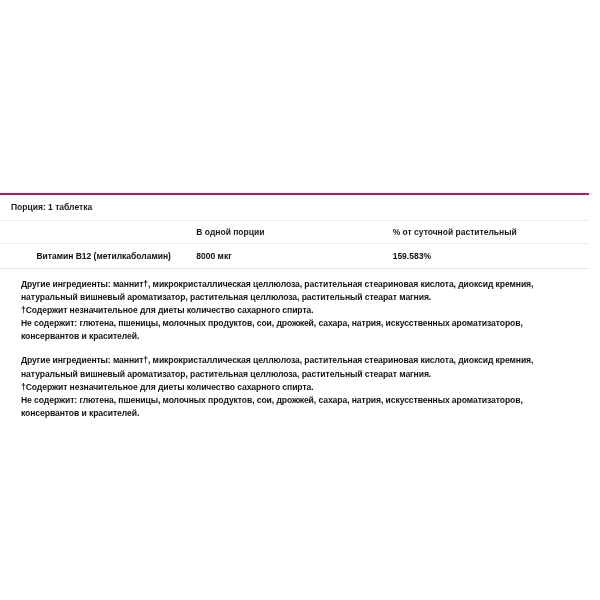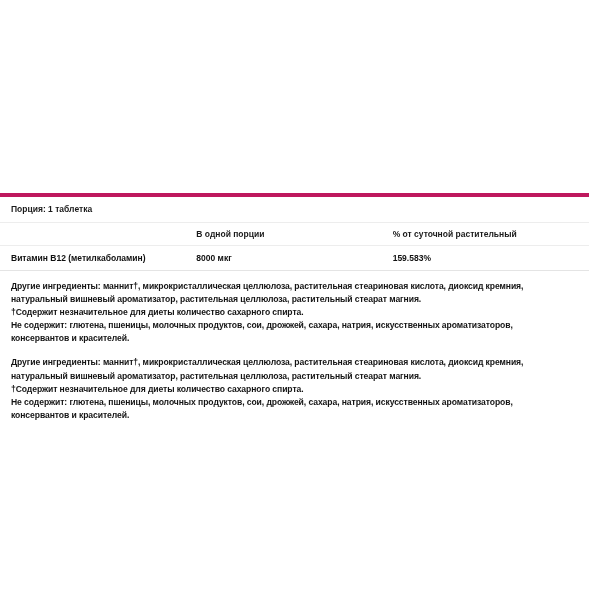--- a/index.html
+++ b/index.html
@@ -21,21 +21,21 @@
     left: 0;
     top: 193px;
     width: 600px;
   }
 
   
   .facts-table {
     width: 589px;
     border-collapse: collapse;
     table-layout: fixed;
-    border-top: 4px solid #be185d;
+    border-top: 2px solid #be185d;
   }
   .facts-table td,
   .facts-table th {
     padding: 0;
     text-align: left;
     vertical-align: middle;
     font-size: 8.5px;
     line-height: 1.2;
   }
 
@@ -62,25 +62,25 @@
     margin-left: 28px;
   }
   .header-row td.col-name { padding-left: 11px; }
 
   .nutrient-row td {
     height: 24px;
     border-bottom: 1px solid #e4e4e4;
     font-weight: bold;
     color: #101010;
   }
-  .nutrient-row td.col-name { padding-left: 11px; }
+  .nutrient-row td.col-name { padding-left: 11px; text-align: center; }
 
   
   .notes {
-    padding: 0 11px;
+    padding: 0 21px;
   }
   .note-block {
     margin-top: 11px;
     width: 578px;
   }
   .note-block:first-child {
     margin-top: 9px;
   }
   .note-line {
     font-size: 8.6px;

